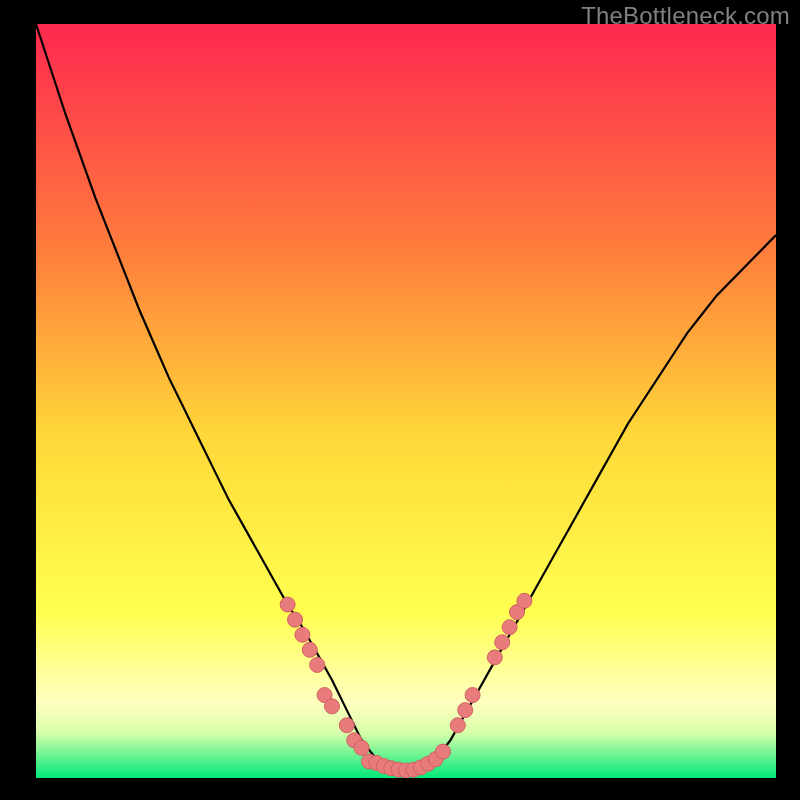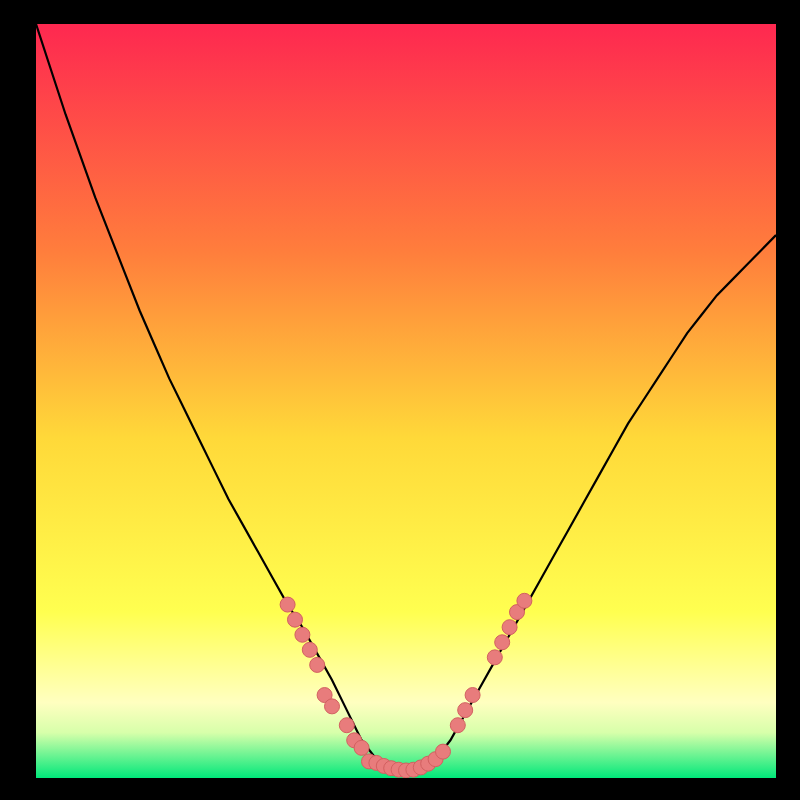--- a/index.html
+++ b/index.html
@@ -34,20 +34,21 @@
     color: #808080;
     font-size: 24px;
     font-weight: 500;
     letter-spacing: 0.2px;
   }
 </style>
 </head>
 <body>
 
 <div class="frame">
+  <div class="attribution">TheBottleneck.com</div>
   <div class="plot">
     <svg id="chart-svg" viewBox="0 0 740 754" width="740" height="754" preserveAspectRatio="none">
       <defs>
         <linearGradient id="bg-grad" x1="0" y1="0" x2="0" y2="1">
           <stop id="g0" offset="0%" stop-color="#fe2850"></stop>
           <stop id="g1" offset="30%" stop-color="#ff7d3c"></stop>
           <stop id="g2" offset="55%" stop-color="#ffd939"></stop>
           <stop id="g3" offset="78%" stop-color="#ffff50"></stop>
           <stop id="g4" offset="90%" stop-color="#ffffc0"></stop>
           <stop id="g5" offset="94%" stop-color="#d7ffaa"></stop>

